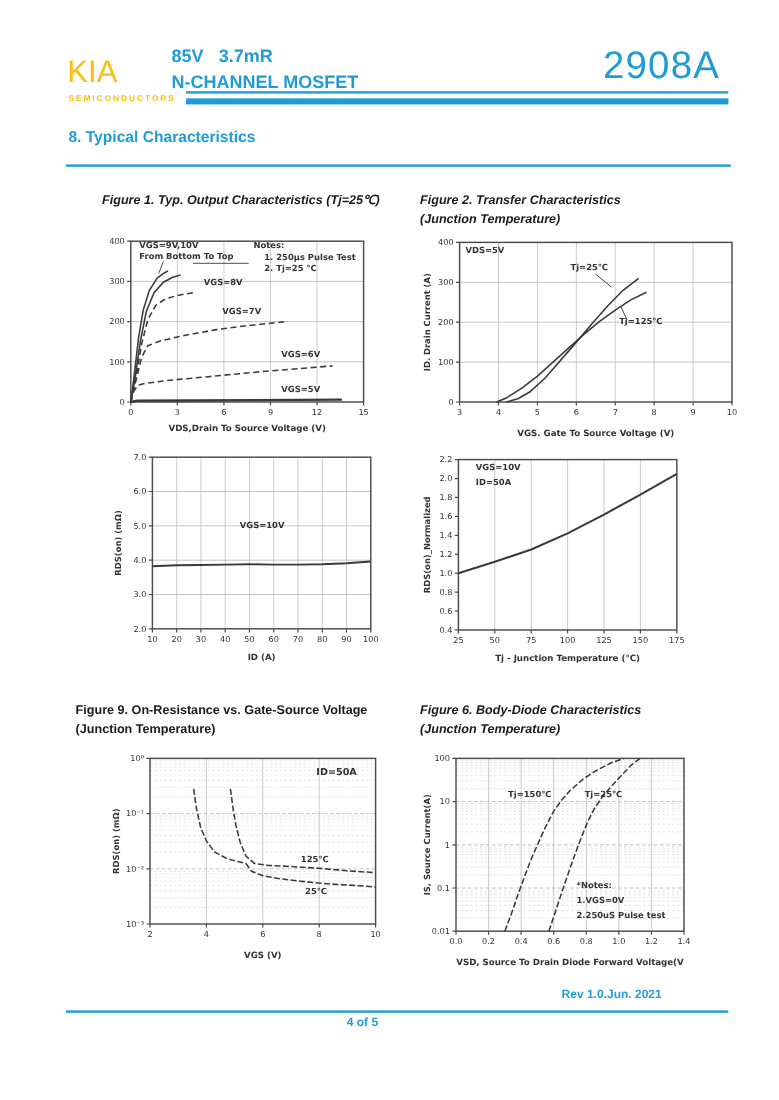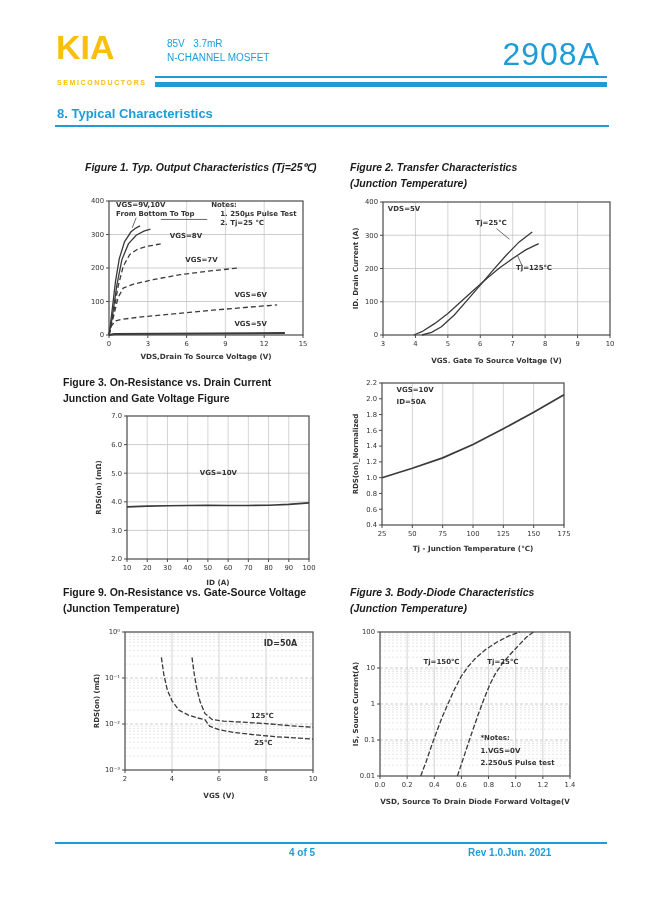--- a/index.html
+++ b/index.html
@@ -5,54 +5,54 @@
   :root{
     --accent:#1E9CD7;
     --logo_yellow:#F8C00C;
   }
   html,body{margin:0;padding:0;background:#e8e8e8;}
   .page{
     position:relative;width:649px;height:917px;background:#ffffff;
     font-family:"Liberation Sans",sans-serif;overflow:hidden;margin:0 auto;
   }
   
-  .kia-logo{position:absolute;left:56px;top:30px;font-size:34px;font-weight:bold;
+  .kia-logo{position:absolute;left:56px;top:46px;font-size:26px;font-weight:normal;
     letter-spacing:0px;color:var(--logo_yellow);line-height:1;}
   .logo-sub{position:absolute;left:57px;top:79px;font-size:7px;font-weight:bold;
     letter-spacing:1.6px;color:var(--logo_yellow);}
-  .spec{position:absolute;left:167px;top:37px;color:var(--accent);font-weight:normal;
-    font-size:10px;line-height:1.4;}
+  .spec{position:absolute;left:143px;top:37px;color:var(--accent);font-weight:bold;
+    font-size:15px;line-height:1.4;}
   .spec div{white-space:pre;}
   .part-number{position:absolute;right:49px;top:36px;font-size:32px;color:var(--accent);
     font-weight:normal;letter-spacing:1px;}
   .rule-thin{position:absolute;left:155px;top:76px;width:452px;height:2px;background:var(--accent);}
   .rule-thick{position:absolute;left:155px;top:82px;width:452px;height:5px;background:var(--accent);}
   
   .section-heading{position:absolute;left:55px;top:106px;width:552px;color:var(--accent);
-    font-size:13px;font-weight:bold;padding:0 0 4px 2px;border-bottom:2px solid var(--accent);}
+    font-size:13px;font-weight:bold;padding:0 0 16px 2px;border-bottom:2px solid var(--accent);}
   
   .figures{position:absolute;left:55px;top:160px;width:570px;display:grid;
     grid-template-columns:295px 275px;grid-template-rows:215px 210px 235px;}
   .fig{position:relative;}
   .fig-title{height:35px;font-weight:bold;font-size:10.5px;line-height:1.5;color:#1a1a1a;}
   .t-indent30{padding-left:30px;font-style:italic;}
   .t-indent8{padding-left:8px;}
   .t-center{width:240px;text-align:left;font-style:italic;}
   .chart-host{display:block;}
   .c1{margin-left:28px;}
   .c2{margin-left:0px;}
   .c3{margin-left:38px;}
   .c4{margin-left:0px;}
   .c5{margin-left:36px;margin-top:6px;}
   .c6{margin-left:0px;margin-top:4px;}
   
   .footer-rule{position:absolute;left:55px;top:842px;width:552px;height:2px;background:var(--accent);}
   .page-number{position:absolute;left:262px;top:847px;width:80px;text-align:center;
     font-size:10px;font-weight:bold;color:var(--accent);}
-  .revision{position:absolute;left:468px;top:847px;font-size:10px;font-weight:bold;color:var(--accent);}
+  .revision{position:absolute;left:468px;top:824px;font-size:10px;font-weight:bold;color:var(--accent);}
 </style>
 </head>
 <body>
 
 <div class="page">
 
   <div>
     <div class="kia-logo">KIA</div>
     <div class="logo-sub">SEMICONDUCTORS</div>
     <div class="spec">
@@ -173,24 +173,20 @@
             <line x1="172.44285714285712" y1="71.505" x2="167.57857142857142" y2="60.865" stroke="#444" stroke-width="0.8"></line>
             <text x="37.864285714285714" y="15.977500000000001" font-size="7" fill="#333" text-anchor="start" font-family="&quot;DejaVu Sans&quot;, sans-serif" font-weight="bold">VDS=5V</text>
             <text x="125.42142857142856" y="29.610000000000007" font-size="7" fill="#333" text-anchor="start" font-family="&quot;DejaVu Sans&quot;, sans-serif" font-weight="bold">Tj=25℃</text>
             <text x="165.95714285714283" y="74.83" font-size="7" fill="#333" text-anchor="start" font-family="&quot;DejaVu Sans&quot;, sans-serif" font-weight="bold">Tj=125℃</text>
             <text x="146.5" y="168" font-size="7.2" fill="#333" text-anchor="middle" font-family="&quot;DejaVu Sans&quot;, sans-serif" font-weight="bold">VGS.  Gate To Source Voltage (V)</text>
             <text x="8" y="73.5" font-size="7" fill="#333" text-anchor="middle" font-family="&quot;DejaVu Sans&quot;, sans-serif" font-weight="bold" transform="rotate(-90 8 73.5)">ID. Drain Current (A)</text>
           </svg></div>
     </div>
 
     <div class="fig">
-      <div class="fig-title t-indent8">
-        <div>Figure 3. On-Resistance vs. Drain Current</div>
-        <div>Junction and Gate Voltage Figure</div>
-      </div>
       <div class="chart-host c3"><svg width="224" height="179">
             <line x1="54.22222222222222" y1="6" x2="54.22222222222222" y2="149" stroke="#c9c9c9" stroke-width="0.8"></line>
             <line x1="74.44444444444444" y1="6" x2="74.44444444444444" y2="149" stroke="#c9c9c9" stroke-width="0.8"></line>
             <line x1="94.66666666666666" y1="6" x2="94.66666666666666" y2="149" stroke="#c9c9c9" stroke-width="0.8"></line>
             <line x1="114.88888888888889" y1="6" x2="114.88888888888889" y2="149" stroke="#c9c9c9" stroke-width="0.8"></line>
             <line x1="135.11111111111111" y1="6" x2="135.11111111111111" y2="149" stroke="#c9c9c9" stroke-width="0.8"></line>
             <line x1="155.33333333333331" y1="6" x2="155.33333333333331" y2="149" stroke="#c9c9c9" stroke-width="0.8"></line>
             <line x1="175.55555555555557" y1="6" x2="175.55555555555557" y2="149" stroke="#c9c9c9" stroke-width="0.8"></line>
             <line x1="195.77777777777777" y1="6" x2="195.77777777777777" y2="149" stroke="#c9c9c9" stroke-width="0.8"></line>
             <line x1="34" y1="120.4" x2="216" y2="120.4" stroke="#c0c0c0" stroke-width="0.8"></line>
@@ -346,21 +342,21 @@
             <text x="172.65" y="19.84737980054313" font-size="8" fill="#333" text-anchor="start" font-family="&quot;DejaVu Sans&quot;, sans-serif" font-weight="bold">ID=50A</text>
             <text x="159.725" y="92.00464664922971" font-size="7" fill="#333" text-anchor="start" font-family="&quot;DejaVu Sans&quot;, sans-serif" font-weight="bold">125℃</text>
             <text x="163.25" y="118.97286995988732" font-size="7" fill="#333" text-anchor="start" font-family="&quot;DejaVu Sans&quot;, sans-serif" font-weight="bold">25℃</text>
             <text x="128" y="172" font-size="7.2" fill="#333" text-anchor="middle" font-family="&quot;DejaVu Sans&quot;, sans-serif" font-weight="bold">VGS (V)</text>
             <text x="8" y="75" font-size="7" fill="#333" text-anchor="middle" font-family="&quot;DejaVu Sans&quot;, sans-serif" font-weight="bold" transform="rotate(-90 8 75)">RDS(on) (mΩ)</text>
           </svg></div>
     </div>
 
     <div class="fig">
       <div class="fig-title t-center">
-        <div>Figure 3. Body-Diode Characteristics</div>
+        <div>Figure 6. Body-Diode Characteristics</div>
         <div>(Junction Temperature)</div>
       </div>
       <div class="chart-host c6"><svg width="232" height="184">
             <line x1="57.142857142857146" y1="8" x2="57.142857142857146" y2="152" stroke="#c9c9c9" stroke-width="0.8"></line>
             <line x1="84.28571428571429" y1="8" x2="84.28571428571429" y2="152" stroke="#c9c9c9" stroke-width="0.8"></line>
             <line x1="111.42857142857143" y1="8" x2="111.42857142857143" y2="152" stroke="#c9c9c9" stroke-width="0.8"></line>
             <line x1="138.57142857142858" y1="8" x2="138.57142857142858" y2="152" stroke="#c9c9c9" stroke-width="0.8"></line>
             <line x1="165.71428571428572" y1="8" x2="165.71428571428572" y2="152" stroke="#c9c9c9" stroke-width="0.8"></line>
             <line x1="192.85714285714286" y1="8" x2="192.85714285714286" y2="152" stroke="#c9c9c9" stroke-width="0.8"></line>
             <line x1="30" y1="116" x2="220" y2="116" stroke="#c0c0c0" stroke-width="0.8" stroke-dasharray="3,2"></line>

